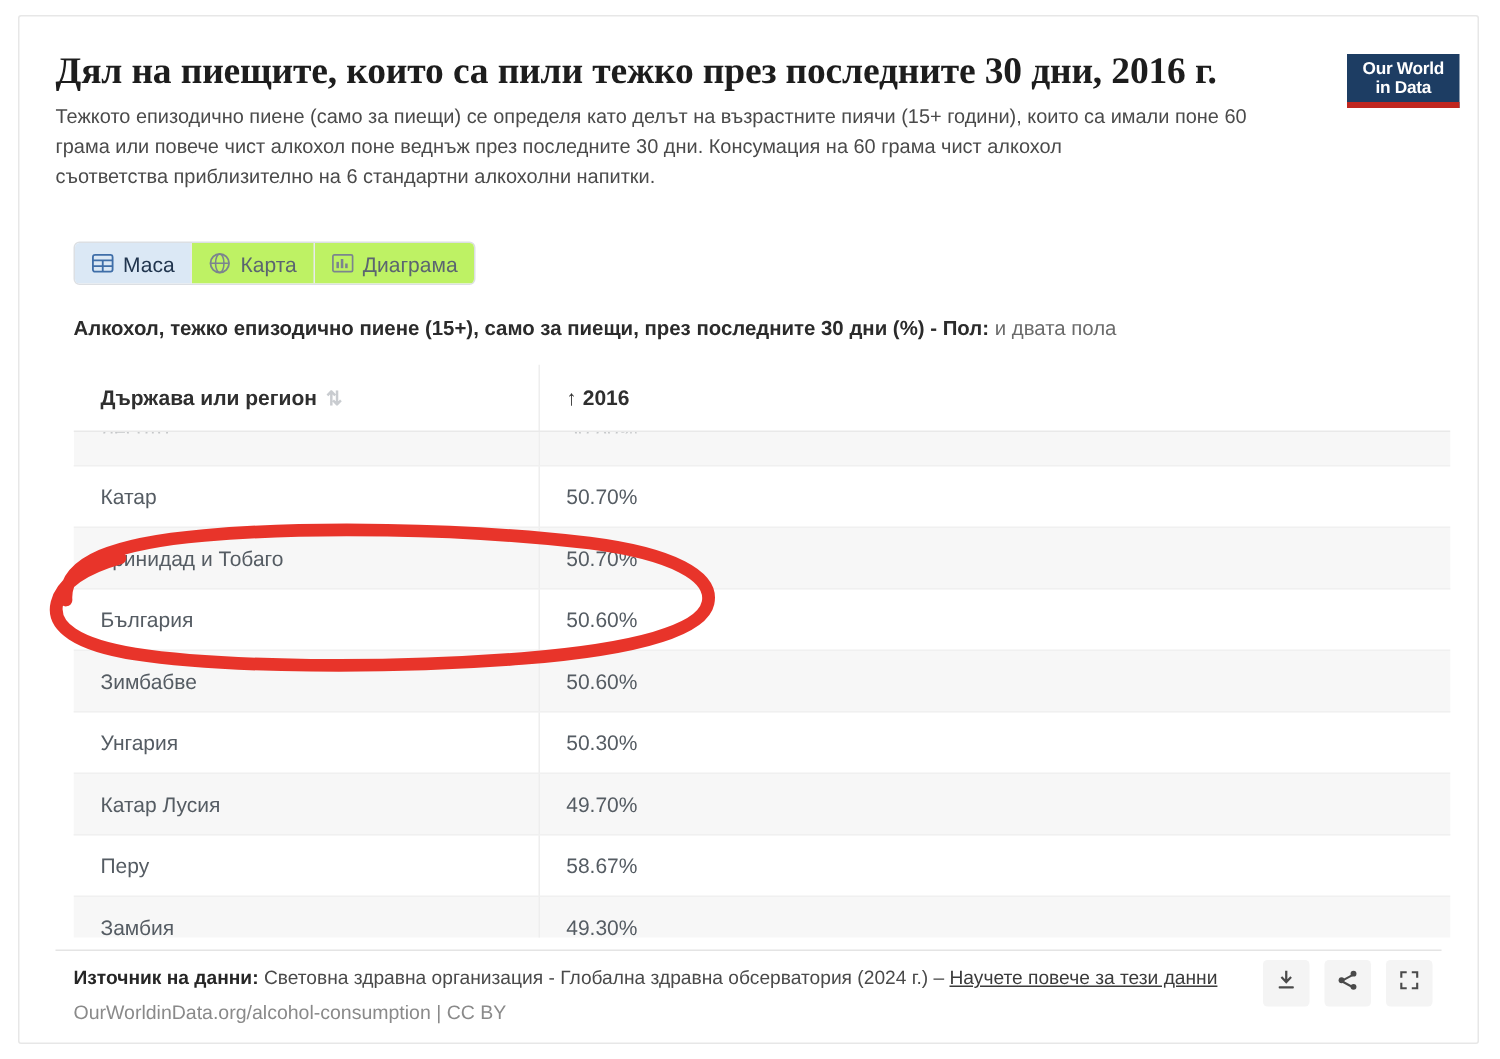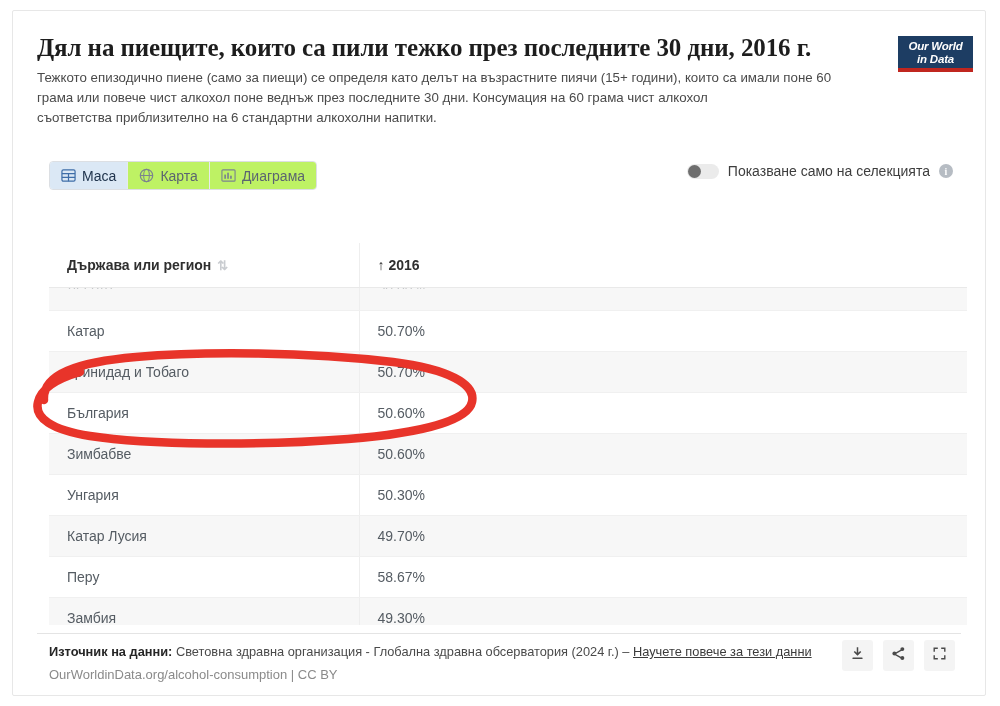--- a/index.html
+++ b/index.html
@@ -62,21 +62,21 @@
     background: #1d3d63;
     border-bottom: 4px solid #c0261f;
     color: #fff;
     text-align: center;
     font-size: 11.5px;
     font-weight: 700;
     line-height: 1.15;
     padding-top: 4px;
     letter-spacing: -0.2px;
   }
-  .logo span { display: block; font-style: italic; }
+  .logo span { display: block; }
 
   
   .controls {
     position: absolute;
     left: 24px; right: 24px; top: 142px;
     height: 44px;
   }
   .tabs {
     position: absolute;
     left: 12px; top: 8px;
@@ -296,29 +296,25 @@
                 <rect x="1" y="2" width="14" height="12" rx="1" fill="none" stroke="#7b848e" stroke-width="1.2"></rect>
                 <rect x="3.5" y="7" width="1.8" height="4.5" fill="#7b848e"></rect>
                 <rect x="6.6" y="5" width="1.8" height="6.5" fill="#7b848e"></rect>
                 <rect x="9.7" y="8.2" width="1.8" height="3.3" fill="#7b848e"></rect>
               </svg>
           </span>
           <span>Диаграма</span>
         </div>
       </div>
 
-      <div class="toggle-wrap">
-        <div class="switch">
-          <div class="knob"></div>
-        </div>
-        <span class="toggle-label">Показване само на селекцията</span>
-        <span class="info-icon">i</span>
-      </div>
-    </div>
-
+    </div>
+
+    <div class="metric-line">
+      <span>Алкохол, тежко епизодично пиене (15+), само за пиещи, през последните 30 дни (%) - Пол:</span><span class="plain"> и двата пола</span>
+    </div>
 
     <div class="table-wrap">
       <table>
         <thead>
           <tr>
             <th class="col-country">
               <span>Държава или регион</span><span class="sort-both">⇅</span>
             </th>
             <th>
               <span class="sort-asc">↑</span><span>2016</span>

